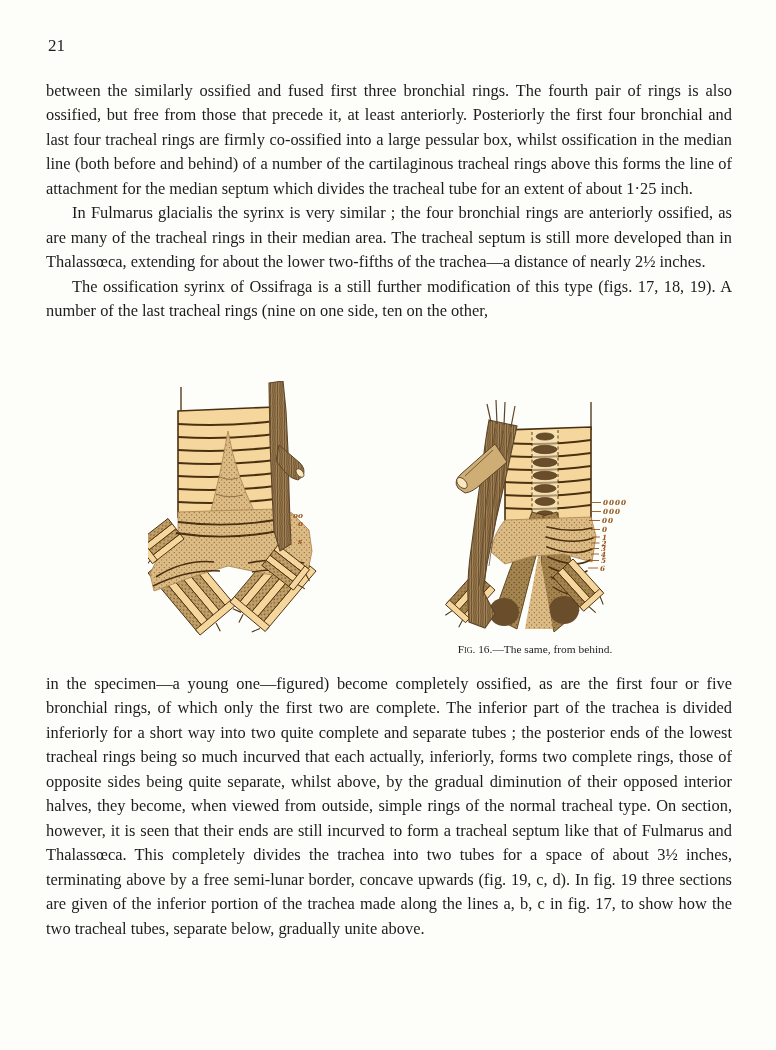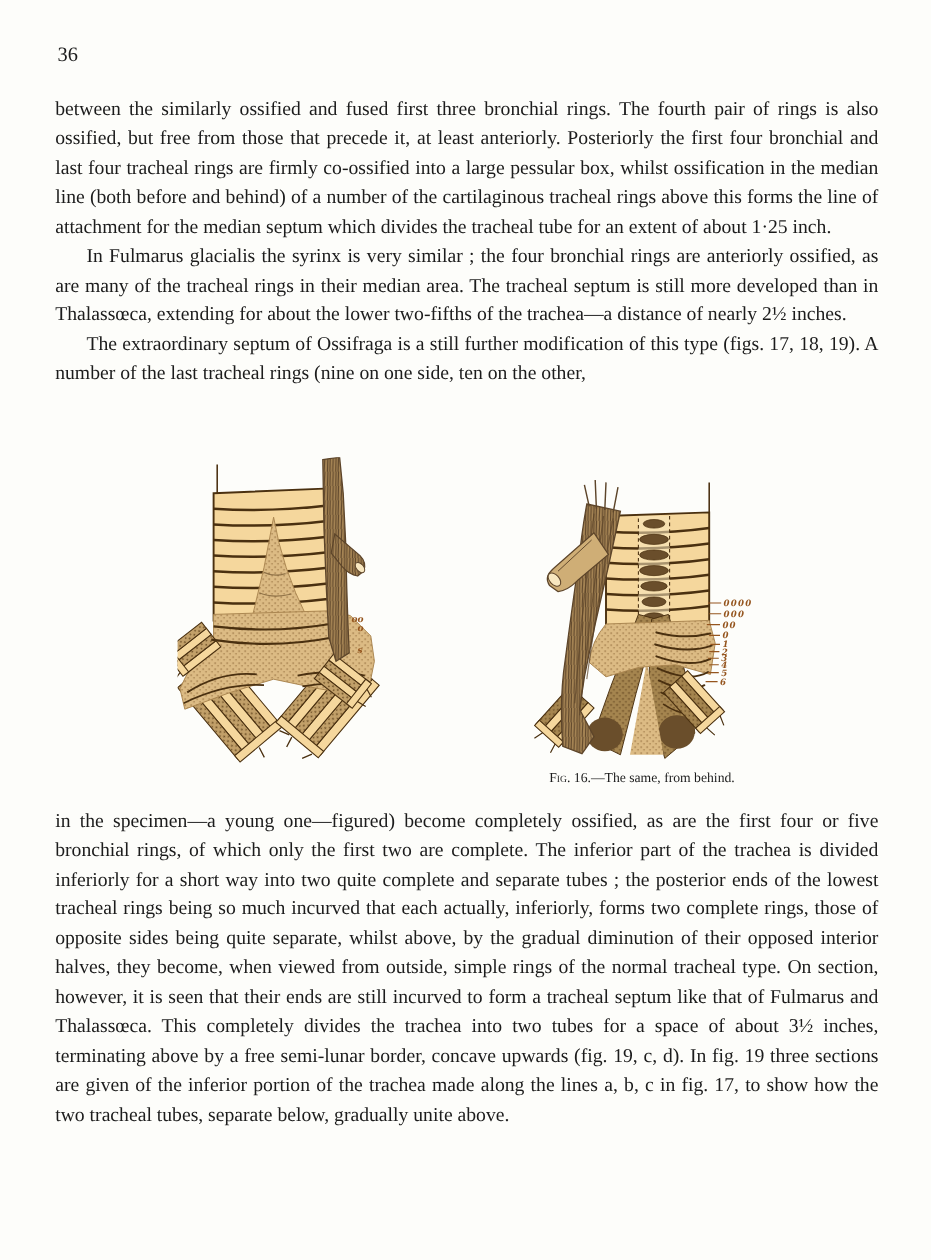--- a/index.html
+++ b/index.html
@@ -43,26 +43,26 @@
   .p-mus-bg{fill:var(--figure_muscle,#a58454);}
   .p-dot{fill:#8a6435;}
   .p-dotd{fill:#6f5128;}
   .p-mus-ln{stroke:#5d452a;stroke-width:0.9;fill:none;}
 </style>
 </head>
 <body>
 
 <div class="page">
 
-  <div class="page-number">36</div>
+  <div class="page-number">21</div>
 
   <div class="text-block block-top">
     <p><span>between the similarly ossified and fused first three bronchial rings.  The fourth pair of rings is also ossified, but free from those that precede it, at least anteriorly.  Posteriorly the first four bronchial and last four tracheal rings are firmly co-ossified into a large pessular box, whilst ossification in the median line (both before and behind) of a number of the cartilaginous tracheal rings above this forms the line of attachment for the median septum which divides the tracheal tube for an extent of about 1·25 inch.</span></p>
     <p class="ind"><span>In </span><span class="it">Fulmarus glacialis</span><span> the syrinx is very similar ; the four bronchial rings are anteriorly ossified, as are many of the tracheal rings in their median area.  The tracheal septum is still more developed than in </span><span class="it">Thalassœca</span><span>, extending for about the lower two-fifths of the trachea—a distance of nearly 2½ inches.</span></p>
-    <p class="ind"><span>The extraordinary septum of </span><span class="it">Ossifraga</span><span> is a still further modification of this type (figs. 17, 18, 19).  A number of the last tracheal rings (nine on one side, ten on the other,</span></p>
+    <p class="ind"><span>The ossification syrinx of </span><span class="it">Ossifraga</span><span> is a still further modification of this type (figs. 17, 18, 19).  A number of the last tracheal rings (nine on one side, ten on the other,</span></p>
   </div>
 
   <svg class="figure fig15" width="250" height="258" viewBox="0 0 250 258">
     <defs>
       <pattern id="st15" width="5" height="5" patternUnits="userSpaceOnUse">
         <rect width="5" height="5" class="p-stip-bg"></rect>
         <circle cx="1.3" cy="1.6" r="0.65" class="p-dot"></circle>
         <circle cx="3.7" cy="3.9" r="0.55" class="p-dot"></circle>
       </pattern>
       <pattern id="stD15" width="5" height="5" patternUnits="userSpaceOnUse">

